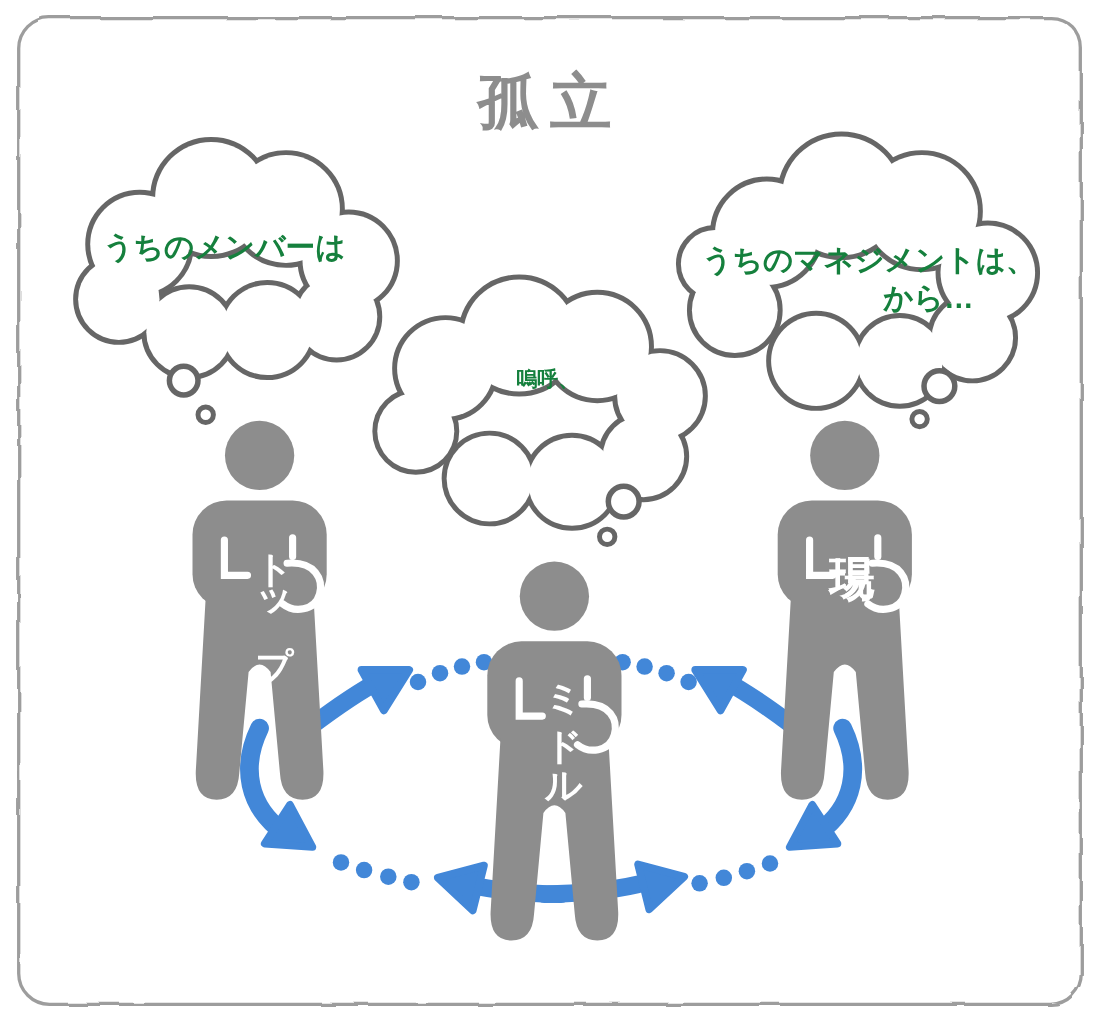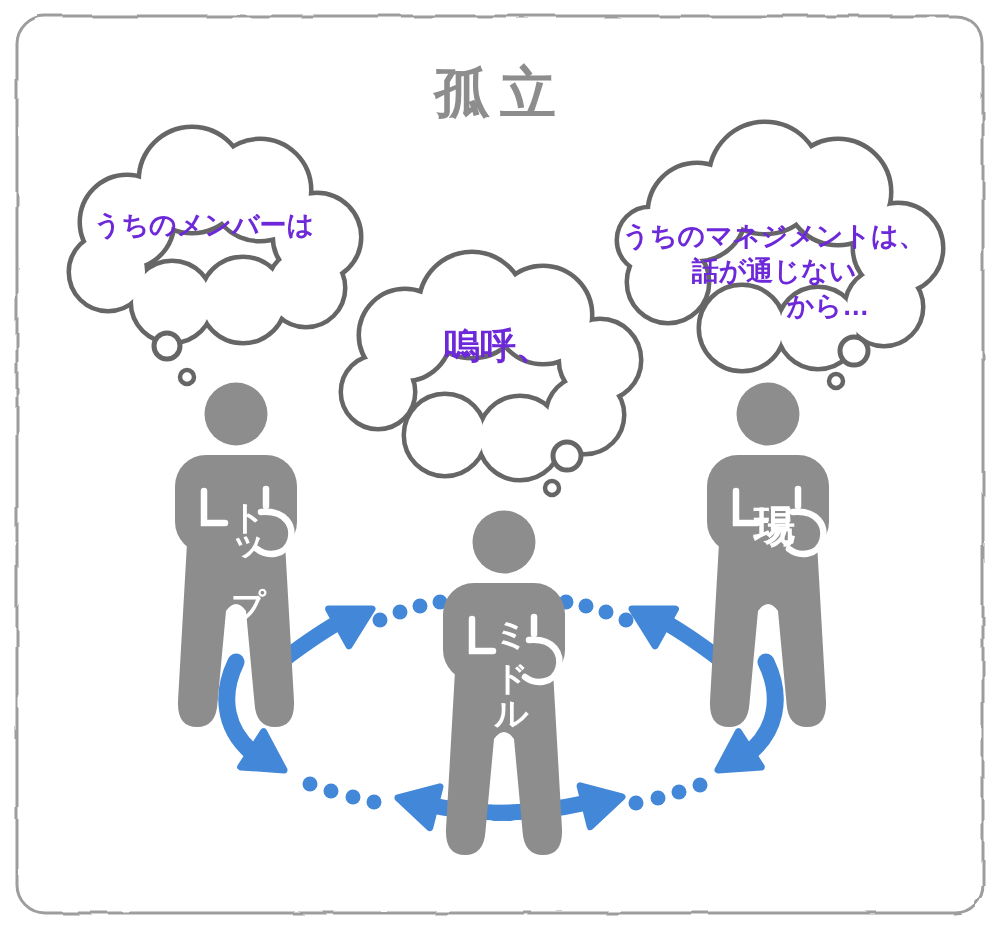--- a/index.html
+++ b/index.html
@@ -6,24 +6,24 @@
   #stage{
     position:relative;width:1000px;height:930px;background:#ffffff;overflow:hidden;
     font-family:"Liberation Sans","DejaVu Sans",sans-serif;
   }
   #stage svg.canvas{position:absolute;left:0;top:0;}
   .overlay{position:absolute;z-index:5;}
   .title{
     left:0;top:56px;width:1000px;text-align:center;
     font-size:56px;font-weight:bold;color:#8d8d8d;letter-spacing:10px;
   }
-  .bubble-text{color:#6d28d9;font-weight:bold;text-align:center;}
+  .bubble-text{color:#15803d;font-weight:bold;text-align:center;}
   .bt-left{left:58px;top:208px;width:292px;font-size:27px;line-height:34px;}
-  .bt-mid{left:350px;top:328px;width:296px;font-size:36px;line-height:36px;}
-  .bt-right{left:616px;top:219px;width:316px;font-size:27px;line-height:35px;}
+  .bt-mid{left:350px;top:328px;width:296px;font-size:19px;line-height:36px;}
+  .bt-right{left:632px;top:219px;width:316px;font-size:27px;line-height:35px;}
   .line-indent{transform:translateX(54px);}
   .fig-label{
     color:#ffffff;font-weight:bold;
     writing-mode:vertical-rl;text-orientation:upright;
     letter-spacing:1px;white-space:nowrap;
   }
   .fl-top{left:226px;top:479px;font-size:34px;}
   .fl-mid{left:489px;top:599px;font-size:34px;}
   .fl-gen{left:748px;top:474px;font-size:41px;letter-spacing:0;}
 </style>
@@ -200,21 +200,20 @@
   <div class="overlay bubble-text bt-left">
     <div>うちのメンバーは</div>
   </div>
 
   <div class="overlay bubble-text bt-mid">
     <div>嗚呼、</div>
   </div>
 
   <div class="overlay bubble-text bt-right">
     <div>うちのマネジメントは、</div>
-    <div>話が通じない</div>
     <div class="line-indent">から…</div>
   </div>
 
   <div class="overlay fig-label fl-top">トップ</div>
   <div class="overlay fig-label fl-mid">ミドル</div>
   <div class="overlay fig-label fl-gen">現場</div>
 
 </div>
 
 </body></html>

